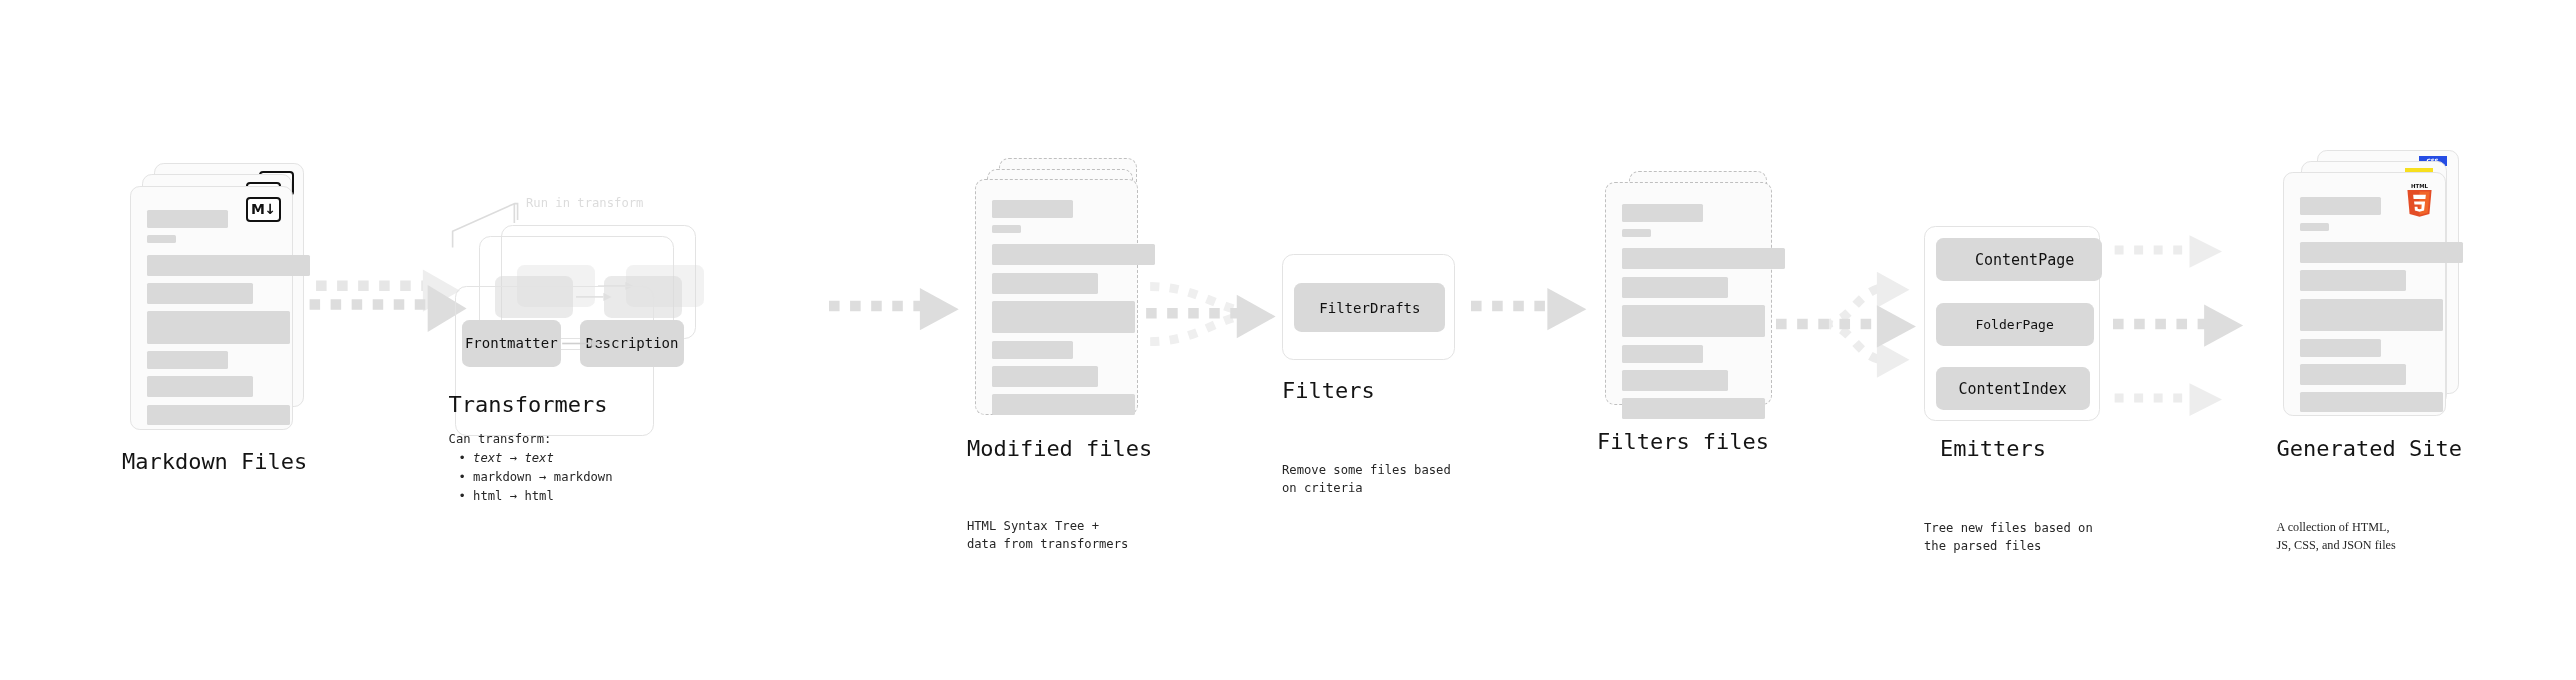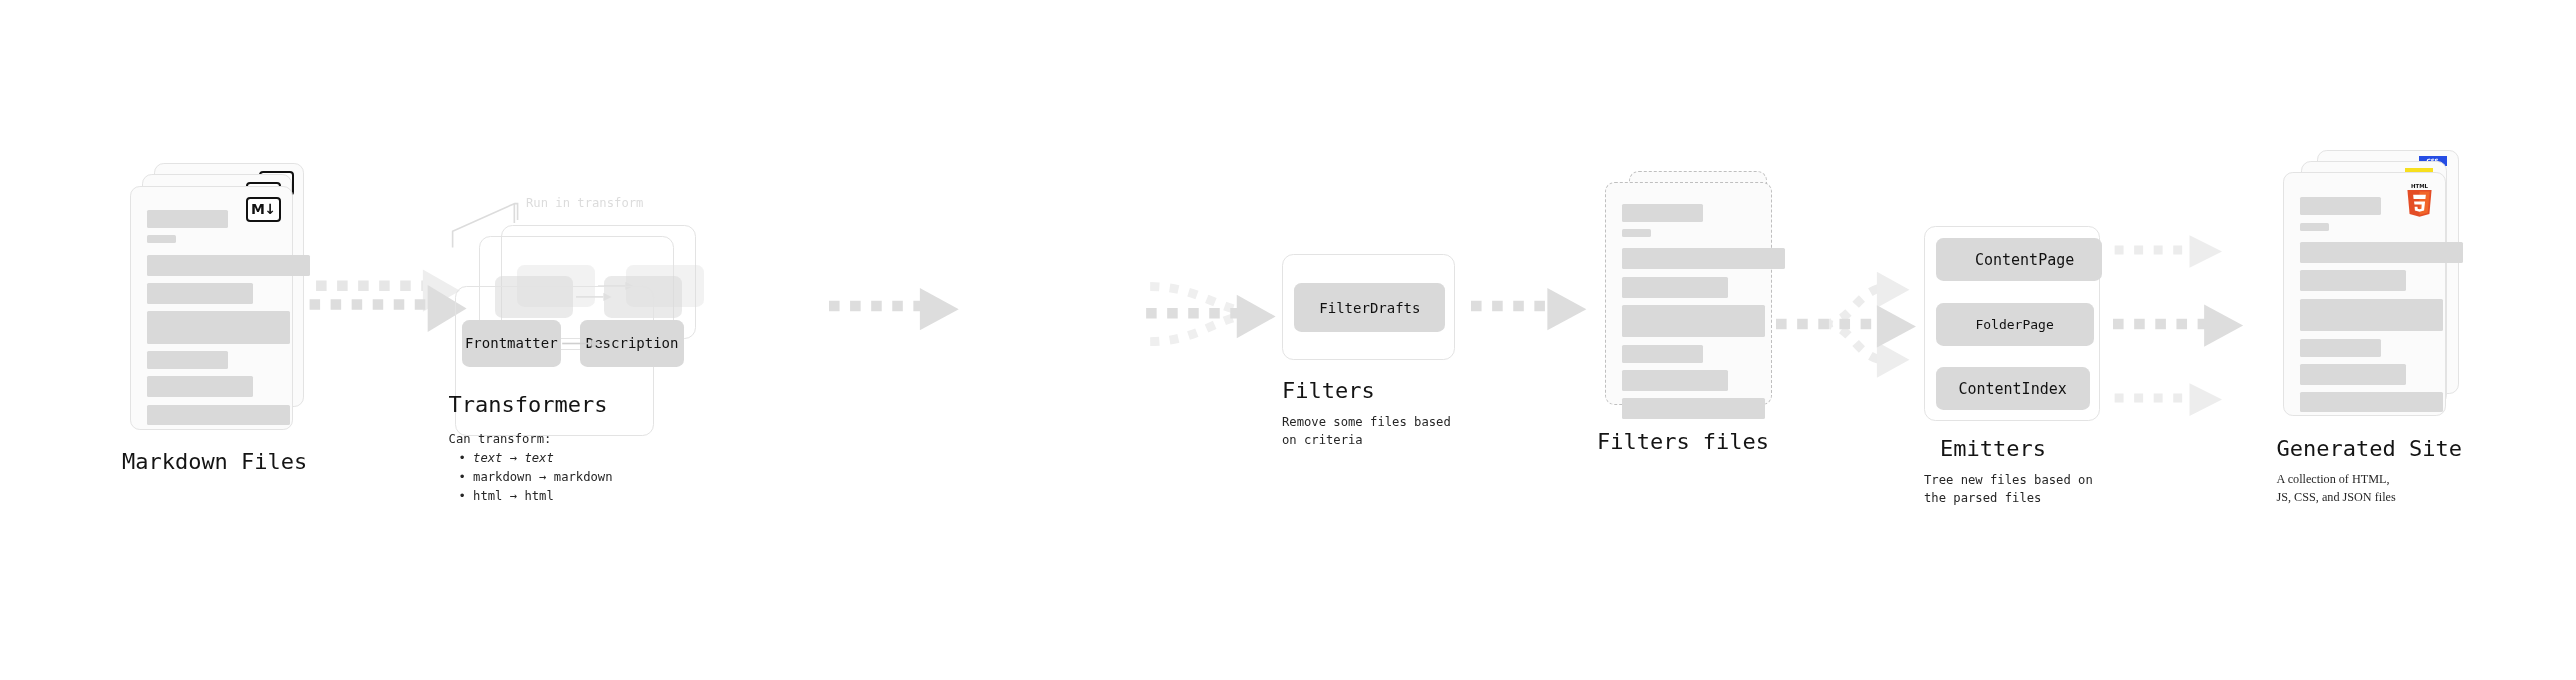--- a/index.html
+++ b/index.html
@@ -24,21 +24,21 @@
   .badge-js{position:absolute;width:28px;height:16.3px;background:#F7DF1E;}
   .badge-html{position:absolute;width:29px;height:36px;}
 
   
   .panel{position:absolute;border:1.6px solid #E3E3E3;border-radius:11.4px;background:#ffffff;box-sizing:border-box;}
   .chip{position:absolute;background:#D9D9D9;border-radius:7.3px;display:flex;align-items:center;justify-content:center;
         color:#111;font-size:14px;white-space:nowrap;font-family:"DejaVu Sans Mono",monospace;}
 
   
   .title{position:absolute;font-size:22px;color:#141414;white-space:nowrap;font-family:"DejaVu Sans Mono",monospace;}
-  .sub{position:absolute;font-size:12.2px;color:#262626;line-height:1.5;white-space:pre;font-family:"DejaVu Sans Mono",monospace;}
+  .sub{position:absolute;font-size:12.2px;color:#262626;line-height:1.5;white-space:pre;font-family:"DejaVu Sans Mono",monospace;margin-top:48px;}
   .paralabel{position:absolute;font-size:12.2px;color:#DCDCDC;white-space:nowrap;font-family:"DejaVu Sans Mono",monospace;}
   .bullets{position:absolute;font-size:12.2px;color:#262626;line-height:1.55;font-family:"DejaVu Sans Mono",monospace;}
   .bullets div{white-space:pre;}
 
   svg{position:absolute;overflow:visible;}
 </style>
 </head>
 <body>
 
 <div id="stage">
@@ -131,20 +131,41 @@
     </div>
   </div>
 
   <svg style="left:829px;top:288px;" width="146" height="57" viewBox="0 0 180 70">
     <g stroke="#DDDDDD" stroke-width="13" stroke-dasharray="13 13" fill="none">
       <line x1="0" y1="22" x2="118" y2="22"></line>
     </g>
     <polygon points="112,0 160,26 112,52" fill="#DDDDDD"></polygon>
   </svg>
 
+  <div class="node" style="left:975px;top:158px;">
+    <div class="docstack" style="width:179px;height:260px;">
+      <div class="doc dashed" style="left:24.4px;top:0px;width:138px;height:236px;"></div>
+      <div class="doc dashed" style="left:12.2px;top:10.6px;width:146px;height:236px;"></div>
+      <div class="doc dashed" style="left:0px;top:21px;width:163px;height:236px;">
+        <div class="doc-body" style="top:19.5px;">
+            <div class="bar" style="width: 81px; height: 18px;"></div>
+            <div class="bar" style="width: 29px; height: 8.1px; margin-bottom: 11.4px;"></div>
+            <div class="bar" style="width: 163px; height: 21px;"></div>
+            <div class="bar" style="width: 106px; height: 21px;"></div>
+            <div class="bar" style="width: 143px; height: 32.5px;"></div>
+            <div class="bar" style="width: 81px; height: 18px;"></div>
+            <div class="bar" style="width: 106px; height: 21px;"></div>
+            <div class="bar" style="width: 143px; height: 20.3px;"></div>
+          </div>
+      </div>
+    </div>
+    <div class="title" style="left:-8.1px;top:278px;">Modified files</div>
+    <div class="sub" style="left:-8.1px;top:311px;">HTML Syntax Tree +
+data from transformers</div>
+  </div>
 
   <svg style="left:1146px;top:272px;" width="154" height="89" viewBox="0 0 190 110">
     <g stroke="#EFEFEF" stroke-width="11" stroke-dasharray="11 13" fill="none" stroke-linecap="butt">
       <path d="M5 18 C 62 18, 84 44, 128 50"></path>
       <path d="M5 86 C 62 86, 84 58, 128 52"></path>
     </g>
     <g stroke="#DDDDDD" stroke-width="13" stroke-dasharray="13 13" fill="none">
       <line x1="0" y1="51" x2="118" y2="51"></line>
     </g>
     <polygon points="112,28 160,55 112,82" fill="#DDDDDD"></polygon>

